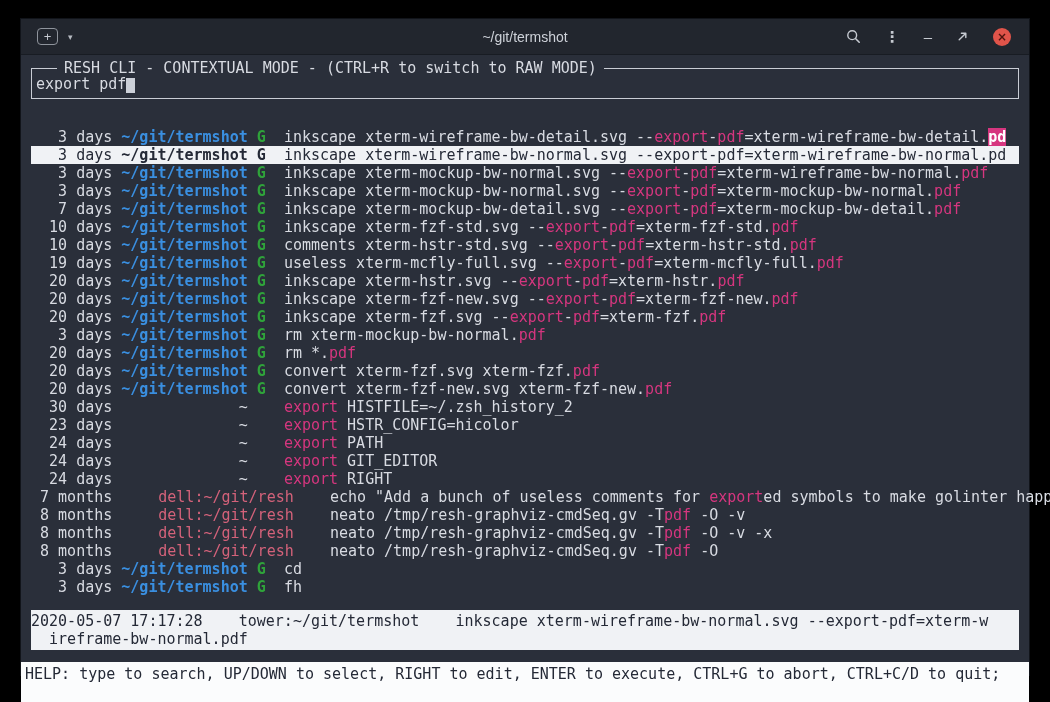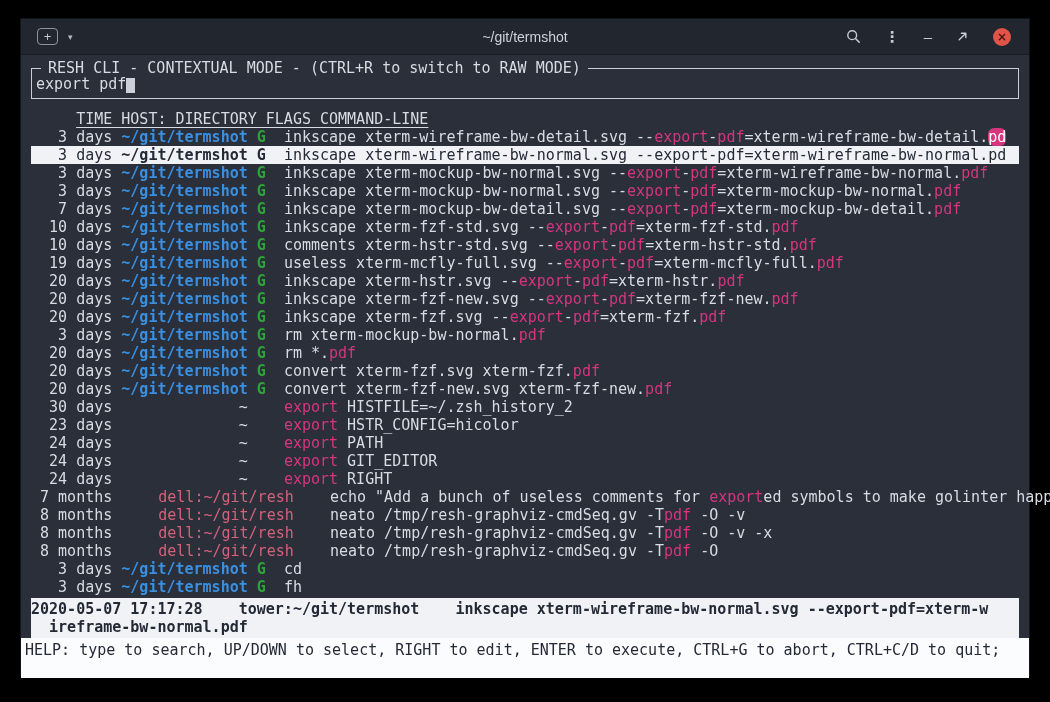--- a/index.html
+++ b/index.html
@@ -34,39 +34,39 @@
   .min-glyph{font-size:15px;}
   .close-btn{width:18px;height:18px;border-radius:50%;background:var(--close);
              color:#4e140e;display:flex;align-items:center;justify-content:center;
              font:bold 12px "DejaVu Sans",sans-serif;line-height:1;}
   
   .content{flex:1;display:flex;flex-direction:column;min-height:0;
            font:15px/18px "DejaVu Sans Mono",monospace;color:var(--fg);}
   .line{white-space:pre;}
   .search-box{margin:13px 10px 0;border:1px solid var(--border);
               position:relative;padding:6px 4px 5px;}
-  .box-title{position:absolute;top:-10px;left:9px;background:var(--bg);
+  .box-title{position:absolute;top:-10px;left:25px;background:var(--bg);
              padding:0 7px;line-height:18px;white-space:pre;}
   .cursor{display:inline-block;width:9px;height:15px;background:var(--cursor);
           vertical-align:text-bottom;}
   .table{margin:11px 10px 0;}
   .hist-header .u{text-decoration:underline;text-underline-offset:3px;}
   .row{height:18px;}
   .row.sel{background:var(--sel-bg);}
   .row.sel span{color:var(--sel-fg) !important;}
   .flag{color:var(--green);font-weight:bold;}
   .h-local{color:var(--blue);font-weight:bold;}
   .h-remote{color:var(--red);margin-left:46px;}
   .h-home{color:var(--fg);}
   .seg-n{color:inherit;}
   .seg-m{color:var(--match);font-weight:normal;}
-  .seg-mb{color:#ffffff;background:var(--match);font-weight:normal;border-radius:6px;}
+  .seg-mb{color:#ffffff;background:var(--match);font-weight:bold;}
   .spacer{flex:1;min-height:2px;}
-  .detail{margin:0 10px;background:var(--bar-bg);color:var(--sel-fg);
-          padding:2px 0;font-weight:bold;}
+  .detail{margin:12px 10px;background:var(--bar-bg);color:var(--sel-fg);
+          padding:2px 0;font-weight:normal;}
   .help{background:var(--help-bg);color:var(--sel-fg);padding:2px 0 18px 4px;
         line-height:20px;}
 </style>
 </head>
 <body>
 
 <div class="window">
 
   <div class="titlebar">
     <div class="tb-left">
@@ -95,21 +95,21 @@
   </div>
 
   <div class="content">
 
     <div class="search-box">
       <span class="box-title">RESH CLI - CONTEXTUAL MODE - (CTRL+R to switch to RAW MODE)</span>
       <div class="line"><span>export pdf</span><span class="cursor"></span></div>
     </div>
 
     <div class="table">
-      <div class="line hist-header"><span>     </span><span class="u">TIME HOST: DIRECTORY FLAGS COMMAND-LINE</span></div>
+      <div class="line hist-header"><span>     </span></div>
       <div>
           <div class="line row"><span>   3 days</span><span class="h-local"> ~/git/termshot</span><span> </span><span class="flag">G</span><span>  </span><span><span class="seg-n">inkscape xterm-wireframe-bw-detail.svg --</span><span class="seg-m">export</span><span class="seg-n">-</span><span class="seg-m">pdf</span><span class="seg-n">=xterm-wireframe-bw-detail.</span><span class="seg-mb">pd</span></span></div>
           <div class="line row sel"><span>   3 days</span><span class="h-local"> ~/git/termshot</span><span> </span><span class="flag">G</span><span>  </span><span><span class="seg-n">inkscape xterm-wireframe-bw-normal.svg --</span><span class="seg-m">export</span><span class="seg-n">-</span><span class="seg-m">pdf</span><span class="seg-n">=xterm-wireframe-bw-normal.pd</span></span></div>
           <div class="line row"><span>   3 days</span><span class="h-local"> ~/git/termshot</span><span> </span><span class="flag">G</span><span>  </span><span><span class="seg-n">inkscape xterm-mockup-bw-normal.svg --</span><span class="seg-m">export</span><span class="seg-n">-</span><span class="seg-m">pdf</span><span class="seg-n">=xterm-wireframe-bw-normal.</span><span class="seg-m">pdf</span></span></div>
           <div class="line row"><span>   3 days</span><span class="h-local"> ~/git/termshot</span><span> </span><span class="flag">G</span><span>  </span><span><span class="seg-n">inkscape xterm-mockup-bw-normal.svg --</span><span class="seg-m">export</span><span class="seg-n">-</span><span class="seg-m">pdf</span><span class="seg-n">=xterm-mockup-bw-normal.</span><span class="seg-m">pdf</span></span></div>
           <div class="line row"><span>   7 days</span><span class="h-local"> ~/git/termshot</span><span> </span><span class="flag">G</span><span>  </span><span><span class="seg-n">inkscape xterm-mockup-bw-detail.svg --</span><span class="seg-m">export</span><span class="seg-n">-</span><span class="seg-m">pdf</span><span class="seg-n">=xterm-mockup-bw-detail.</span><span class="seg-m">pdf</span></span></div>
           <div class="line row"><span>  10 days</span><span class="h-local"> ~/git/termshot</span><span> </span><span class="flag">G</span><span>  </span><span><span class="seg-n">inkscape xterm-fzf-std.svg --</span><span class="seg-m">export</span><span class="seg-n">-</span><span class="seg-m">pdf</span><span class="seg-n">=xterm-fzf-std.</span><span class="seg-m">pdf</span></span></div>
           <div class="line row"><span>  10 days</span><span class="h-local"> ~/git/termshot</span><span> </span><span class="flag">G</span><span>  </span><span><span class="seg-n">comments xterm-hstr-std.svg --</span><span class="seg-m">export</span><span class="seg-n">-</span><span class="seg-m">pdf</span><span class="seg-n">=xterm-hstr-std.</span><span class="seg-m">pdf</span></span></div>
           <div class="line row"><span>  19 days</span><span class="h-local"> ~/git/termshot</span><span> </span><span class="flag">G</span><span>  </span><span><span class="seg-n">useless xterm-mcfly-full.svg --</span><span class="seg-m">export</span><span class="seg-n">-</span><span class="seg-m">pdf</span><span class="seg-n">=xterm-mcfly-full.</span><span class="seg-m">pdf</span></span></div>
           <div class="line row"><span>  20 days</span><span class="h-local"> ~/git/termshot</span><span> </span><span class="flag">G</span><span>  </span><span><span class="seg-n">inkscape xterm-hstr.svg --</span><span class="seg-m">export</span><span class="seg-n">-</span><span class="seg-m">pdf</span><span class="seg-n">=xterm-hstr.</span><span class="seg-m">pdf</span></span></div>

